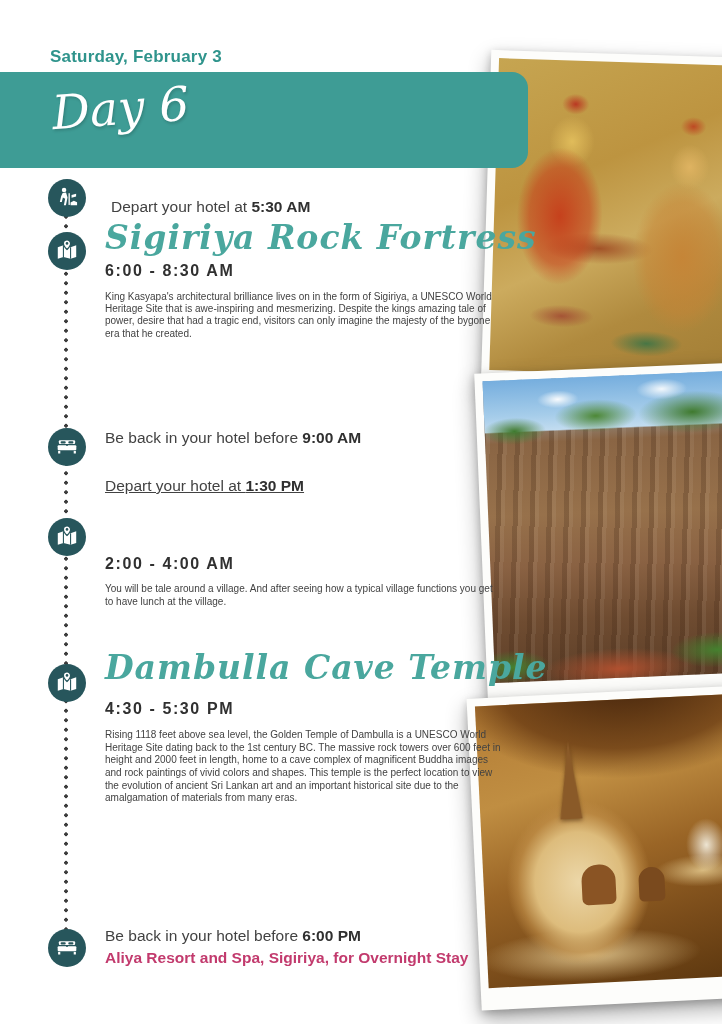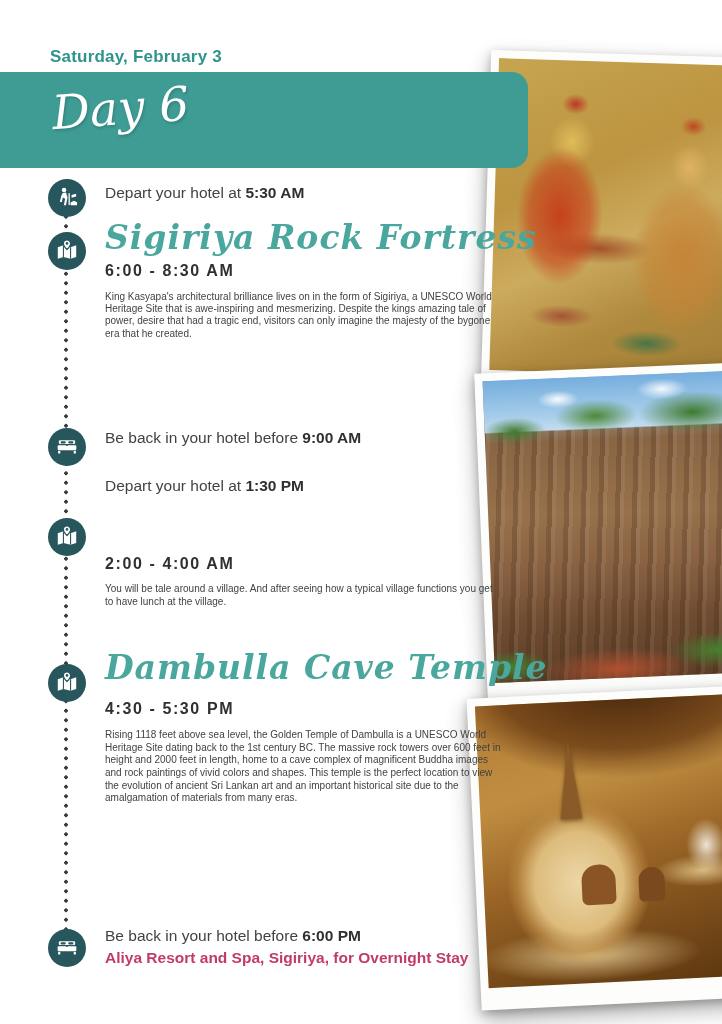--- a/index.html
+++ b/index.html
@@ -84,26 +84,26 @@
     display:flex;align-items:center;justify-content:center;z-index:5;}
   .tl-icon svg{width:26px;height:26px;display:block;}
   .i1{top:179px;} .i2{top:232px;} .i3{top:428px;} .i4{top:518px;} .i5{top:664px;} .i6{top:929px;}
   
   .txt{position:absolute;left:105px;z-index:5;font-size:15.5px;color:var(--body-text);}
   .txt strong{font-weight:700;color:var(--time-text);}
   .script-heading{position:absolute;left:105px;z-index:5;font-family:"DejaVu Serif",serif;font-style:italic;
     font-weight:700;color:var(--script-teal);font-size:33px;letter-spacing:1px;white-space:nowrap;}
   .time-range{position:absolute;left:105px;z-index:5;font-size:16px;font-weight:700;color:var(--time-text);letter-spacing:1.6px;}
   .para{position:absolute;left:105px;width:392px;z-index:5;font-size:10px;line-height:1.27;color:var(--body-text);}
-  .y-depart1{top:184px;}
+  .y-depart1{top:198px;margin-left:6px;}
   .y-script1{top:218px;}
   .y-time1{top:262px;}
   .y-para1{top:291px;line-height:1.22;}
   .y-back1{top:427px;line-height:1.38;}
-  .y-depart2{top:477px;}
+  .y-depart2{top:477px;text-decoration:underline;}
   .y-script2{top:508px;}
   .y-time2{top:555px;}
   .y-para2{top:583px;}
   .y-script3{top:648px;}
   .y-time3{top:700px;}
   .y-para3{top:729px;width:398px;}
   .y-back2{top:927px;}
   .y-hotel{top:949px;font-size:15.5px;font-weight:700;color:var(--pink-accent);}
 </style>
 </head>

